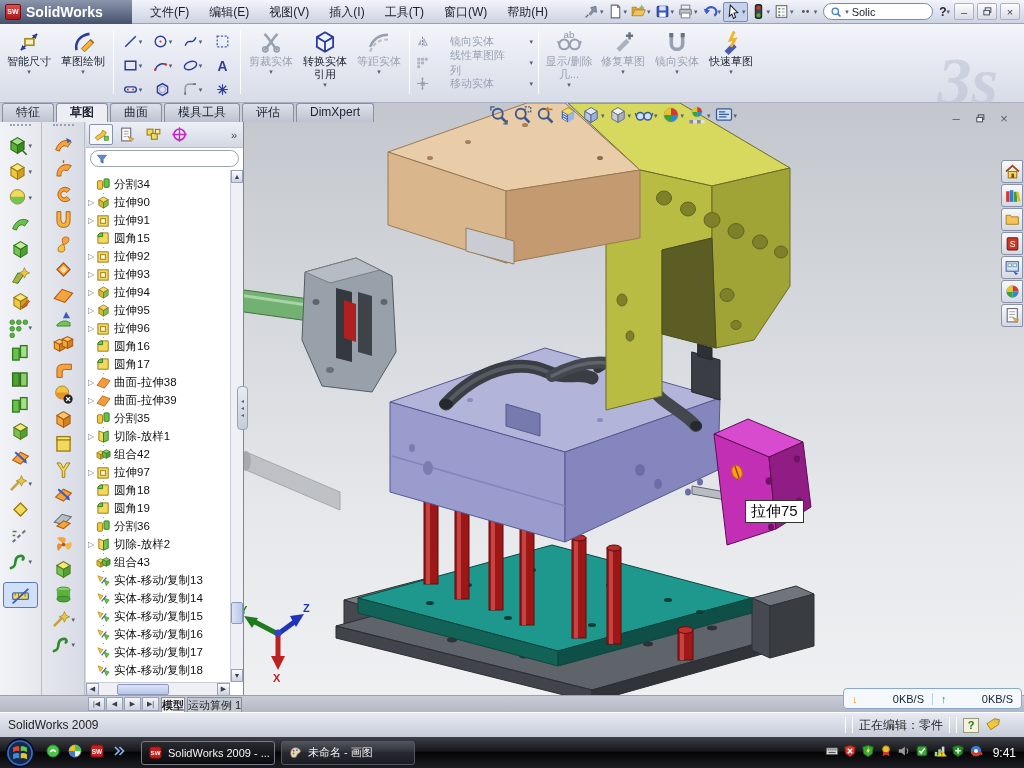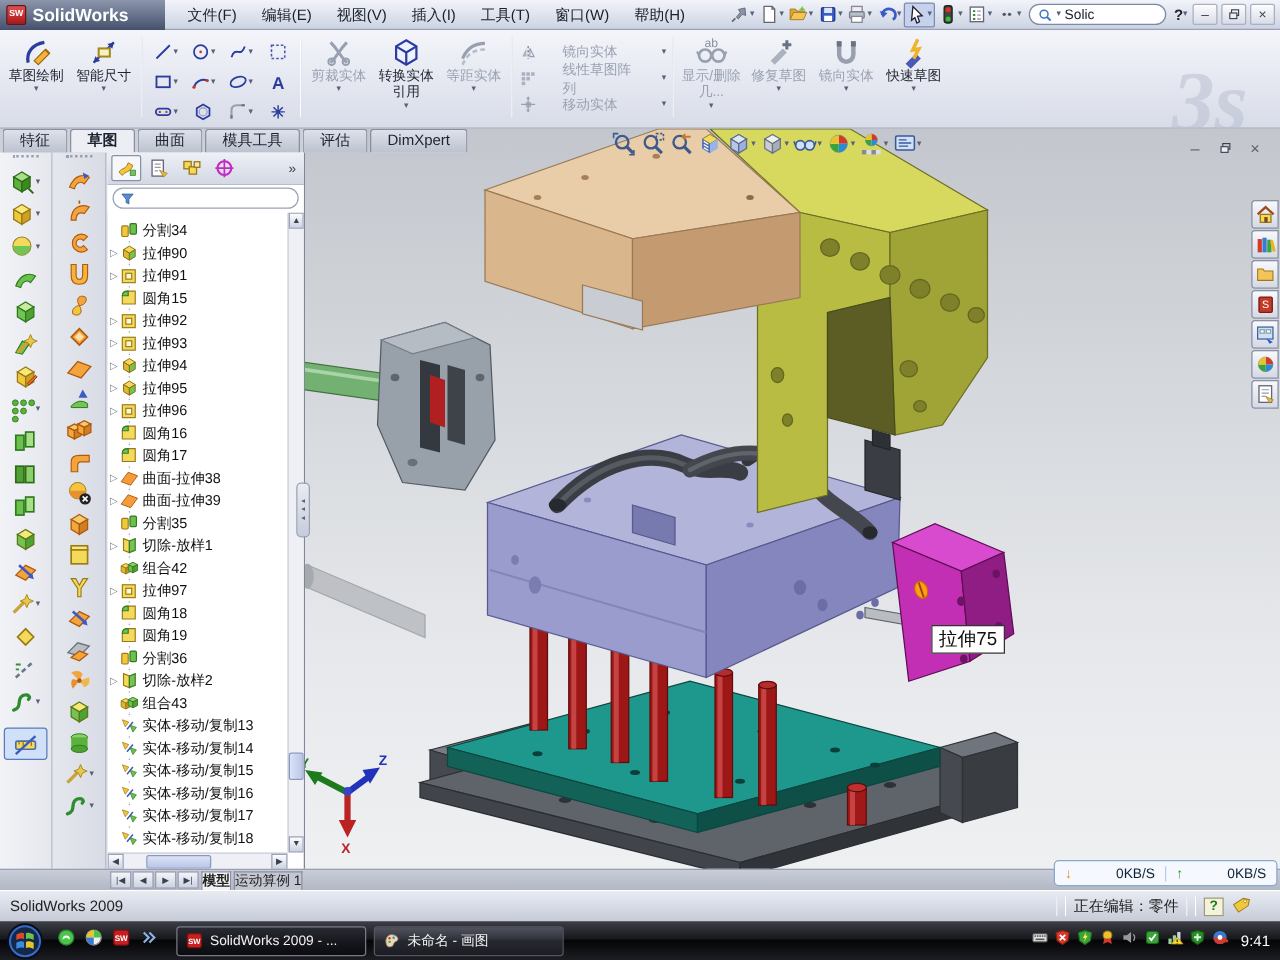--- a/index.html
+++ b/index.html
@@ -111,21 +111,21 @@
   .statusright{margin-left:auto;display:flex;align-items:center;gap:6px;padding-right:23px;}
   .ssep{width:1px;height:16px;background:#aab0c0;border-right:1px solid #fff;}
   .helpbox{width:16px;height:15px;background:#f4f2da;border:1px solid #9a9a7a;color:#1a7a1a;font-weight:bold;font-size:11px;display:flex;align-items:center;justify-content:center;}
   .tagicon .ic{width:16px;height:16px;}
   
   .taskbar{position:absolute;left:0;top:737px;width:1024px;height:31px;background:linear-gradient(#3d3f46 0%,#17181c 45%,#050507 50%,#1d1e24 100%);display:flex;align-items:center;z-index:9;}
   .orb{width:30px;height:30px;margin-left:5px;flex:none;}
   .qlaunch{display:flex;align-items:center;gap:6px;margin-left:10px;}
   .qlbtn .ic{width:16px;height:16px;}
   .taskbtns{display:flex;gap:6px;margin-left:14px;}
-  .taskbtn{width:152px;height:24px;border-radius:3px;border:1px solid #55575f;background:linear-gradient(rgba(120,125,140,.45),rgba(30,32,40,.6));display:flex;align-items:center;gap:5px;padding:0 6px;color:#f2f2f2;font-size:11px;white-space:nowrap;overflow:hidden;}
+  .taskbtn{width:134px;height:24px;border-radius:3px;border:1px solid #55575f;background:linear-gradient(rgba(120,125,140,.45),rgba(30,32,40,.6));display:flex;align-items:center;gap:5px;padding:0 6px;color:#f2f2f2;font-size:11px;white-space:nowrap;overflow:hidden;}
   .taskbtn.active{background:linear-gradient(rgba(40,42,50,.9),rgba(10,10,14,.95));border-color:#777a85;}
   .taskbtn .ic{width:15px;height:15px;flex:none;}
   .tray{margin-left:auto;display:flex;align-items:center;gap:4px;padding-right:8px;}
   .tray .ic{width:14px;height:14px;}
   .clock{color:#fff;font-size:12px;margin-left:6px;}
 </style>
 </head>
 <body>
 
 <div id="window">
@@ -278,38 +278,38 @@
       <div class="winbtn">×</div>
     </div>
   </div>
 
   <div class="ribbon">
     <div style="display:flex;">
 
         <div class="bigbtn dd">
           <span class="ic">
             <svg viewBox="0 0 16 16" xmlns="http://www.w3.org/2000/svg">
+              <path d="M3,13 L13,3" stroke="#2b3c9e" stroke-width="1.1"></path>
+              <path d="M3,13 l3.2,-0.8 l-2.4,-2.4 z M13,3 l-3.2,0.8 l2.4,2.4 z" fill="#2b3c9e"></path>
+              <rect x="5.5" y="6" width="5.5" height="4" fill="#f8f0c0" stroke="#a08a20"></rect>
+            </svg>
+          </span>
+          <span class="lbl">智能尺寸</span>
+          <span class="ddmark">▾</span>
+        </div>
+
+        <div class="bigbtn dd">
+          <span class="ic">
+            <svg viewBox="0 0 16 16" xmlns="http://www.w3.org/2000/svg">
               <path d="M4,13 C3,8 6,4 12,3" stroke="#2b3c9e" stroke-width="1.6" fill="none"></path>
               <path d="M7,12 L12.5,6.5 L14.5,8.5 L9,14 Z" fill="#f4b43c" stroke="#a06a10" stroke-width="0.6"></path>
               <path d="M12.5,6.5 L14.5,8.5" stroke="#a06a10"></path>
             </svg>
           </span>
           <span class="lbl">草图绘制</span>
-          <span class="ddmark">▾</span>
-        </div>
-
-        <div class="bigbtn dd">
-          <span class="ic">
-            <svg viewBox="0 0 16 16" xmlns="http://www.w3.org/2000/svg">
-              <path d="M3,13 L13,3" stroke="#2b3c9e" stroke-width="1.1"></path>
-              <path d="M3,13 l3.2,-0.8 l-2.4,-2.4 z M13,3 l-3.2,0.8 l2.4,2.4 z" fill="#2b3c9e"></path>
-              <rect x="5.5" y="6" width="5.5" height="4" fill="#f8f0c0" stroke="#a08a20"></rect>
-            </svg>
-          </span>
-          <span class="lbl">智能尺寸</span>
           <span class="ddmark">▾</span>
         </div>
       </div>
     <div class="rsep"></div>
     <div class="sgrid">
 
         <div class="gcell dd">
           <span class="ic">
             <svg viewBox="0 0 16 16" xmlns="http://www.w3.org/2000/svg">
               <path d="M3,13 L13,3" stroke="#2b3c9e" stroke-width="1.4"></path>

